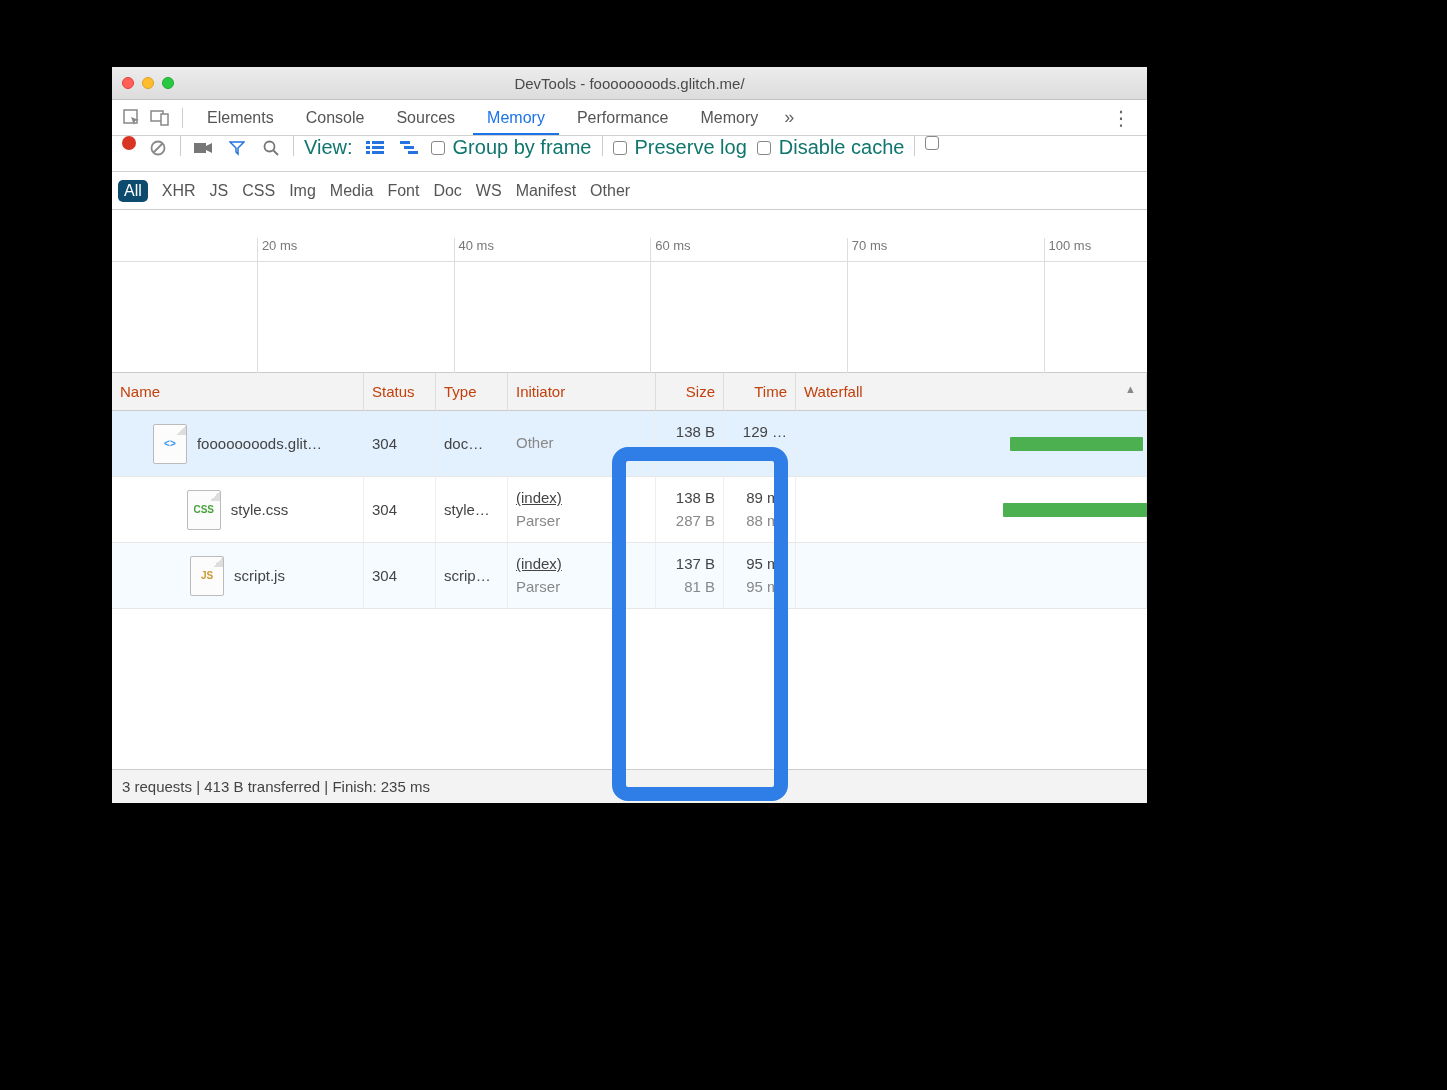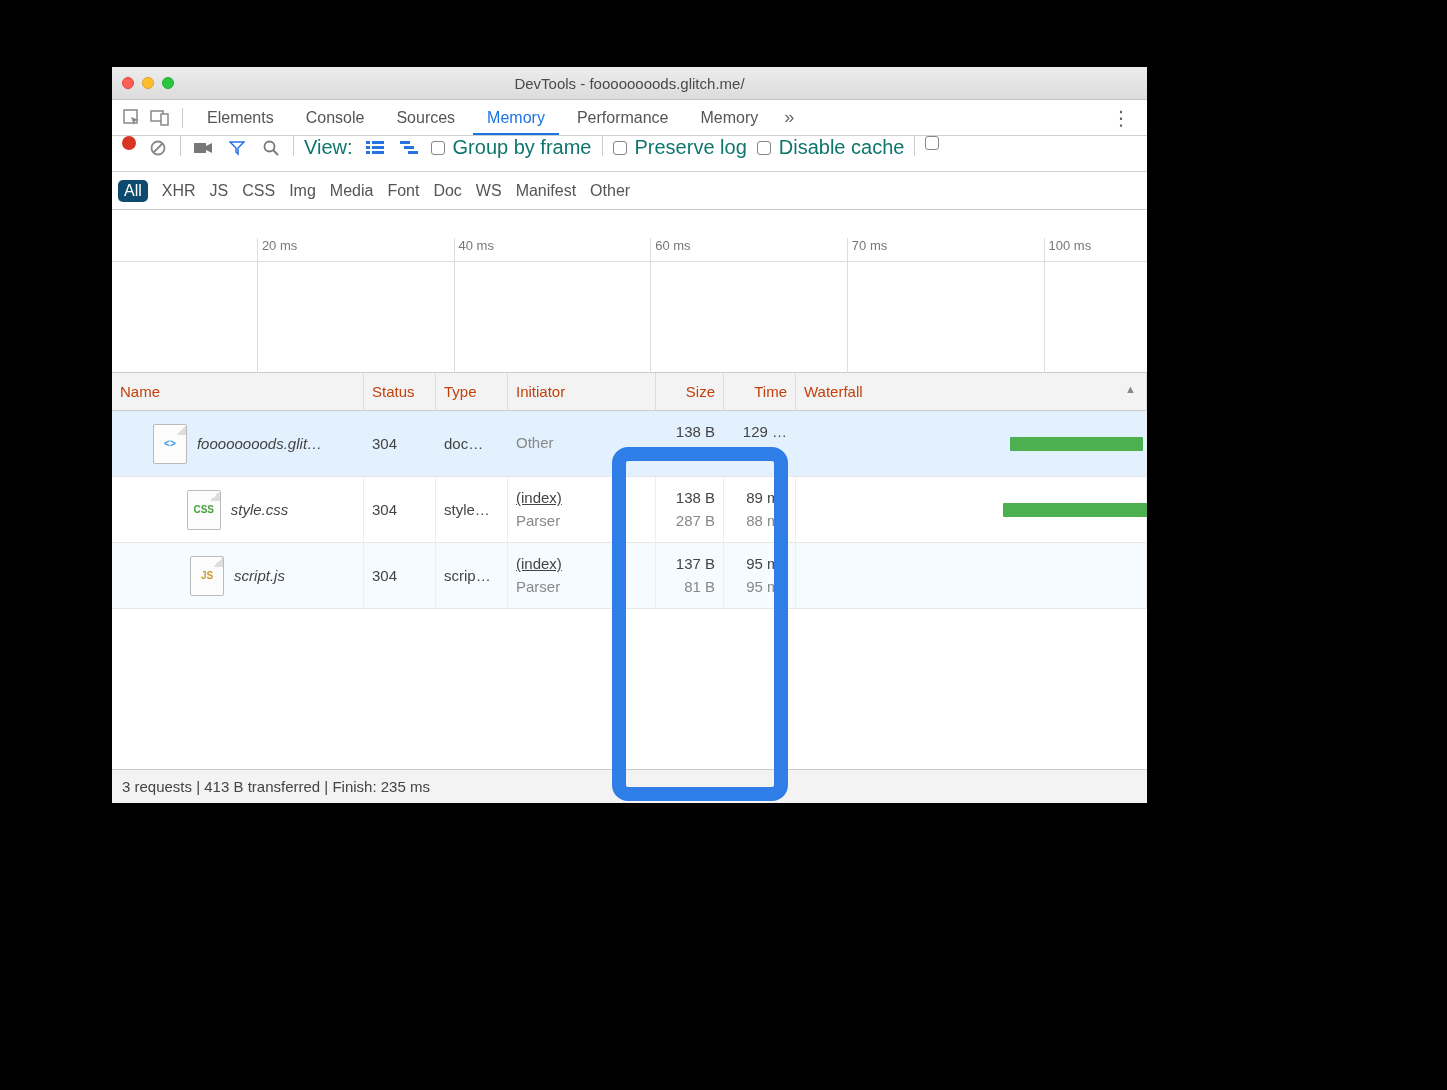--- a/index.html
+++ b/index.html
@@ -127,21 +127,21 @@
       padding: 8px;
       display: flex;
       flex-direction: column;
       justify-content: center;
       min-height: 66px;
       color: #444;
     }
     .row-even .cell { background: #f6fbff; }
     .row-sel .cell { background: #e3f0fe; }
     .namecell { flex-direction: row; align-items: center; gap: 10px; overflow:hidden;}
-    .namecell .label { white-space: nowrap; overflow: hidden; text-overflow: ellipsis; font-style: italic; }
+    .namecell .label { white-space: nowrap; overflow: hidden; text-overflow: ellipsis; }
     .file-icon { width: 34px; height: 40px; flex-shrink: 0; border: 1px solid #bbb; border-radius: 2px; background: #fcfcfc; display:flex; align-items:center; justify-content:center; font-size: 10px; font-weight: bold; position: relative; }
     .file-icon::before { content:""; position:absolute; top:0; right:0; width:10px; height:10px; background: linear-gradient(135deg, transparent 50%, #ddd 50%); }
     .file-icon.doc { color: #3b96e8; }
     .file-icon.css { color: #48a23c; }
     .file-icon.js { color: #cc9832; }
     .two-line { line-height: 1.5; }
     .two-line .l1 { color: #444; }
     .two-line .l2 { color: #888; }
     .size-col, .time-col { text-align: right; align-items:flex-end;}
     .initiator-link { color: #555; text-decoration: underline; }

